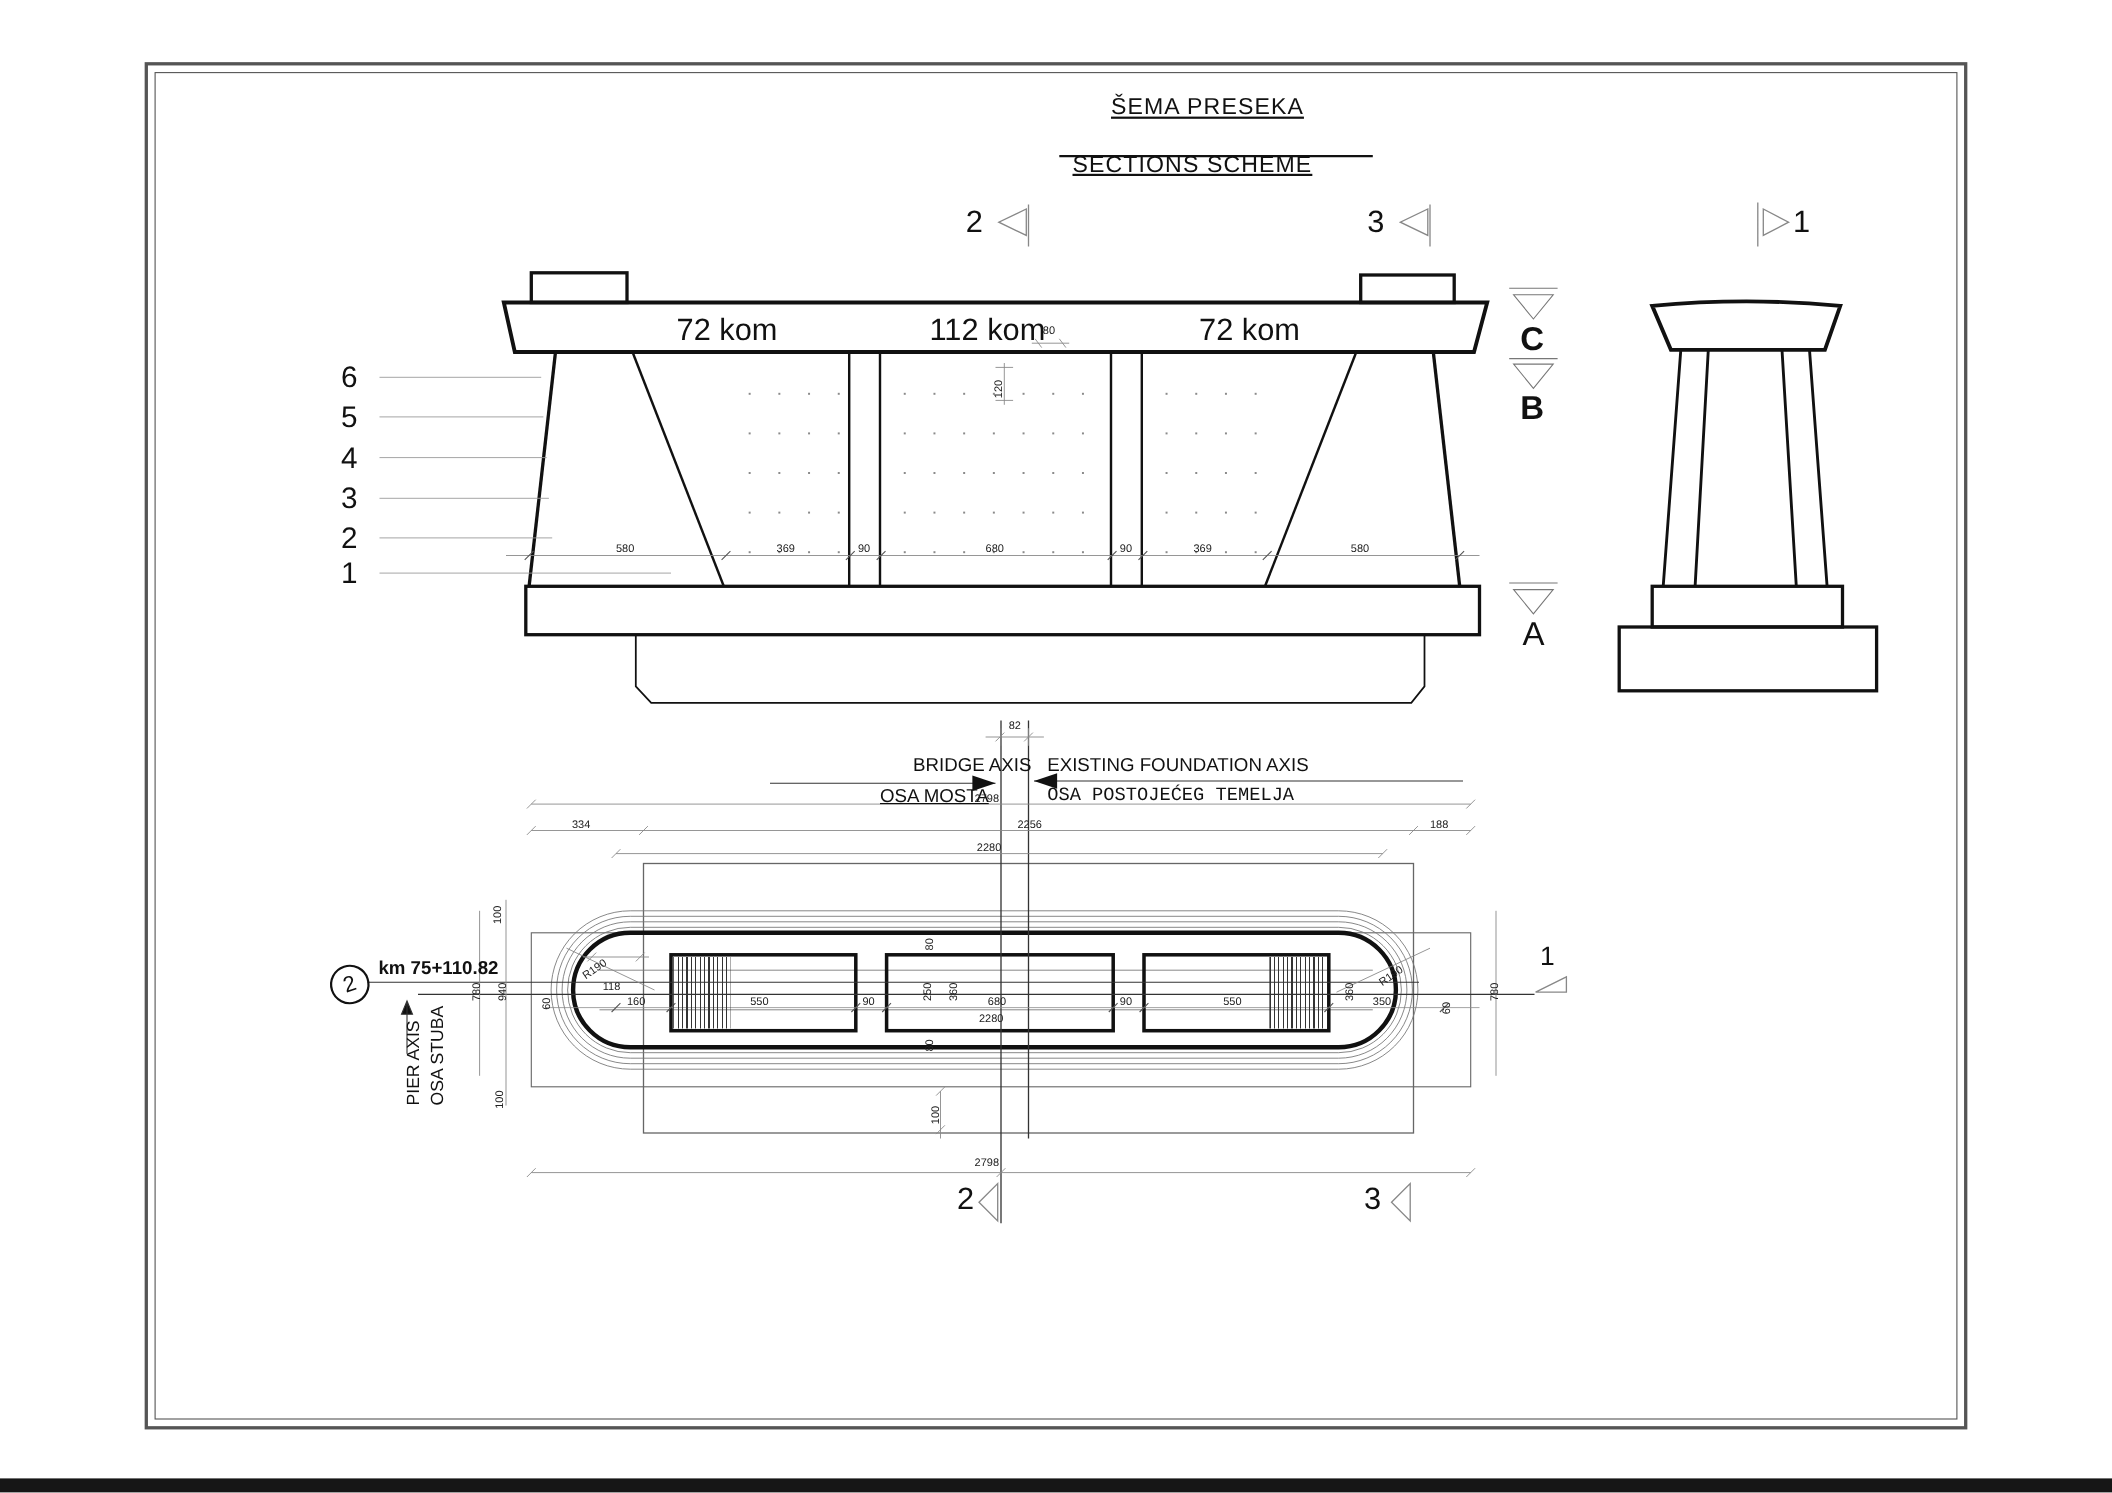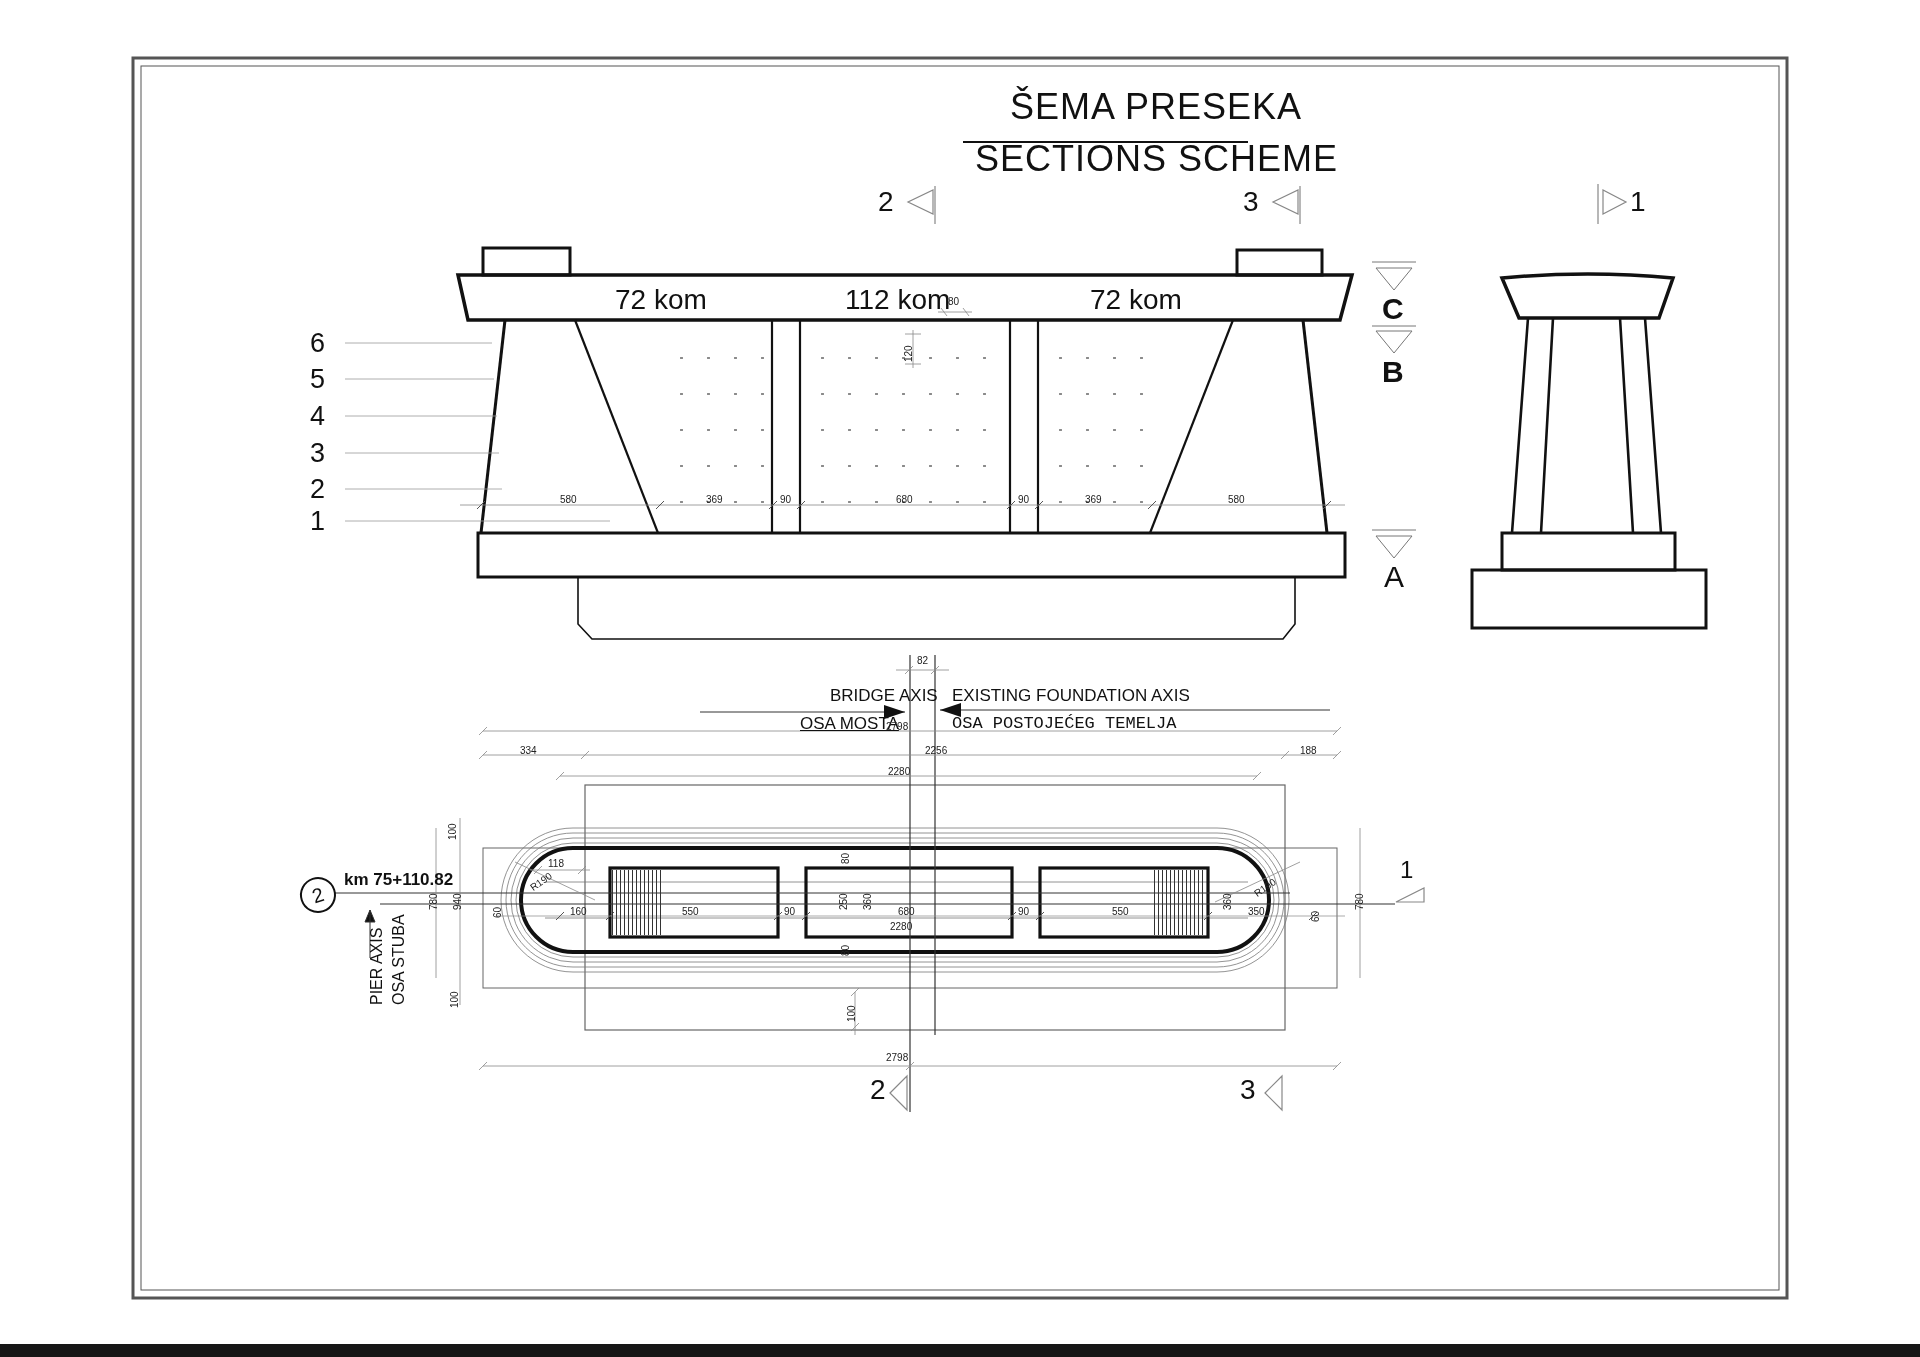--- a/index.html
+++ b/index.html
@@ -1,20 +1,20 @@
 <!DOCTYPE html>
 <html><head>
 <meta charset="utf-8">
 <style>
   html,body{margin:0;padding:0;background:#fff;}
   #sheet{position:relative;width:1920px;height:1357px;background:#fff;overflow:hidden;
          font-family:"Liberation Sans", sans-serif;color:#111;}
   svg{position:absolute;left:0;top:0;}
   .lbl{position:absolute;white-space:nowrap;color:#111;}
-  .title{font-size:36px;letter-spacing:1px;}
+  .title{font-size:21px;letter-spacing:1px;text-decoration:underline;}
   .kom{font-size:28px;}
   .rownum{font-size:27px;}
   .lvl{font-size:30px;font-weight:bold;}
   .lvl-a{font-size:30px;}
   .marker{font-size:28px;}
   .dim{font-size:10px;color:#222;}
   .dimv{font-size:10px;color:#222;transform:rotate(-90deg);transform-origin:left top;}
   .dimr{font-size:10px;color:#222;transform:rotate(-35deg);transform-origin:left top;}
   .axis-label{font-size:17px;}
   .km{font-size:17px;font-weight:bold;}
@@ -201,21 +201,21 @@
 
   <div class="lbl dim" style="left:570px;top:906px;">160</div>
   <div class="lbl dim" style="left:682px;top:906px;">550</div>
   <div class="lbl dim" style="left:784px;top:906px;">90</div>
   <div class="lbl dim" style="left:898px;top:906px;">680</div>
   <div class="lbl dim" style="left:1018px;top:906px;">90</div>
   <div class="lbl dim" style="left:1112px;top:906px;">550</div>
   <div class="lbl dim" style="left:1248px;top:906px;">350</div>
   <div class="lbl dim" style="left:890px;top:921px;">2280</div>
 
-  <div class="lbl dim" style="left:548px;top:858px;">118</div>
+  <div class="lbl dim" style="left:548px;top:892px;">118</div>
   <div class="lbl dimr" style="left:528px;top:884px;">R190</div>
   <div class="lbl dimr" style="left:1252px;top:890px;">R190</div>
 
   <div class="lbl dimv" style="left:447px;top:840px;">100</div>
   <div class="lbl dimv" style="left:428px;top:910px;">780</div>
   <div class="lbl dimv" style="left:452px;top:910px;">940</div>
   <div class="lbl dimv" style="left:492px;top:918px;">60</div>
   <div class="lbl dimv" style="left:449px;top:1008px;">100</div>
 
   <div class="lbl dimv" style="left:840px;top:864px;">80</div>

